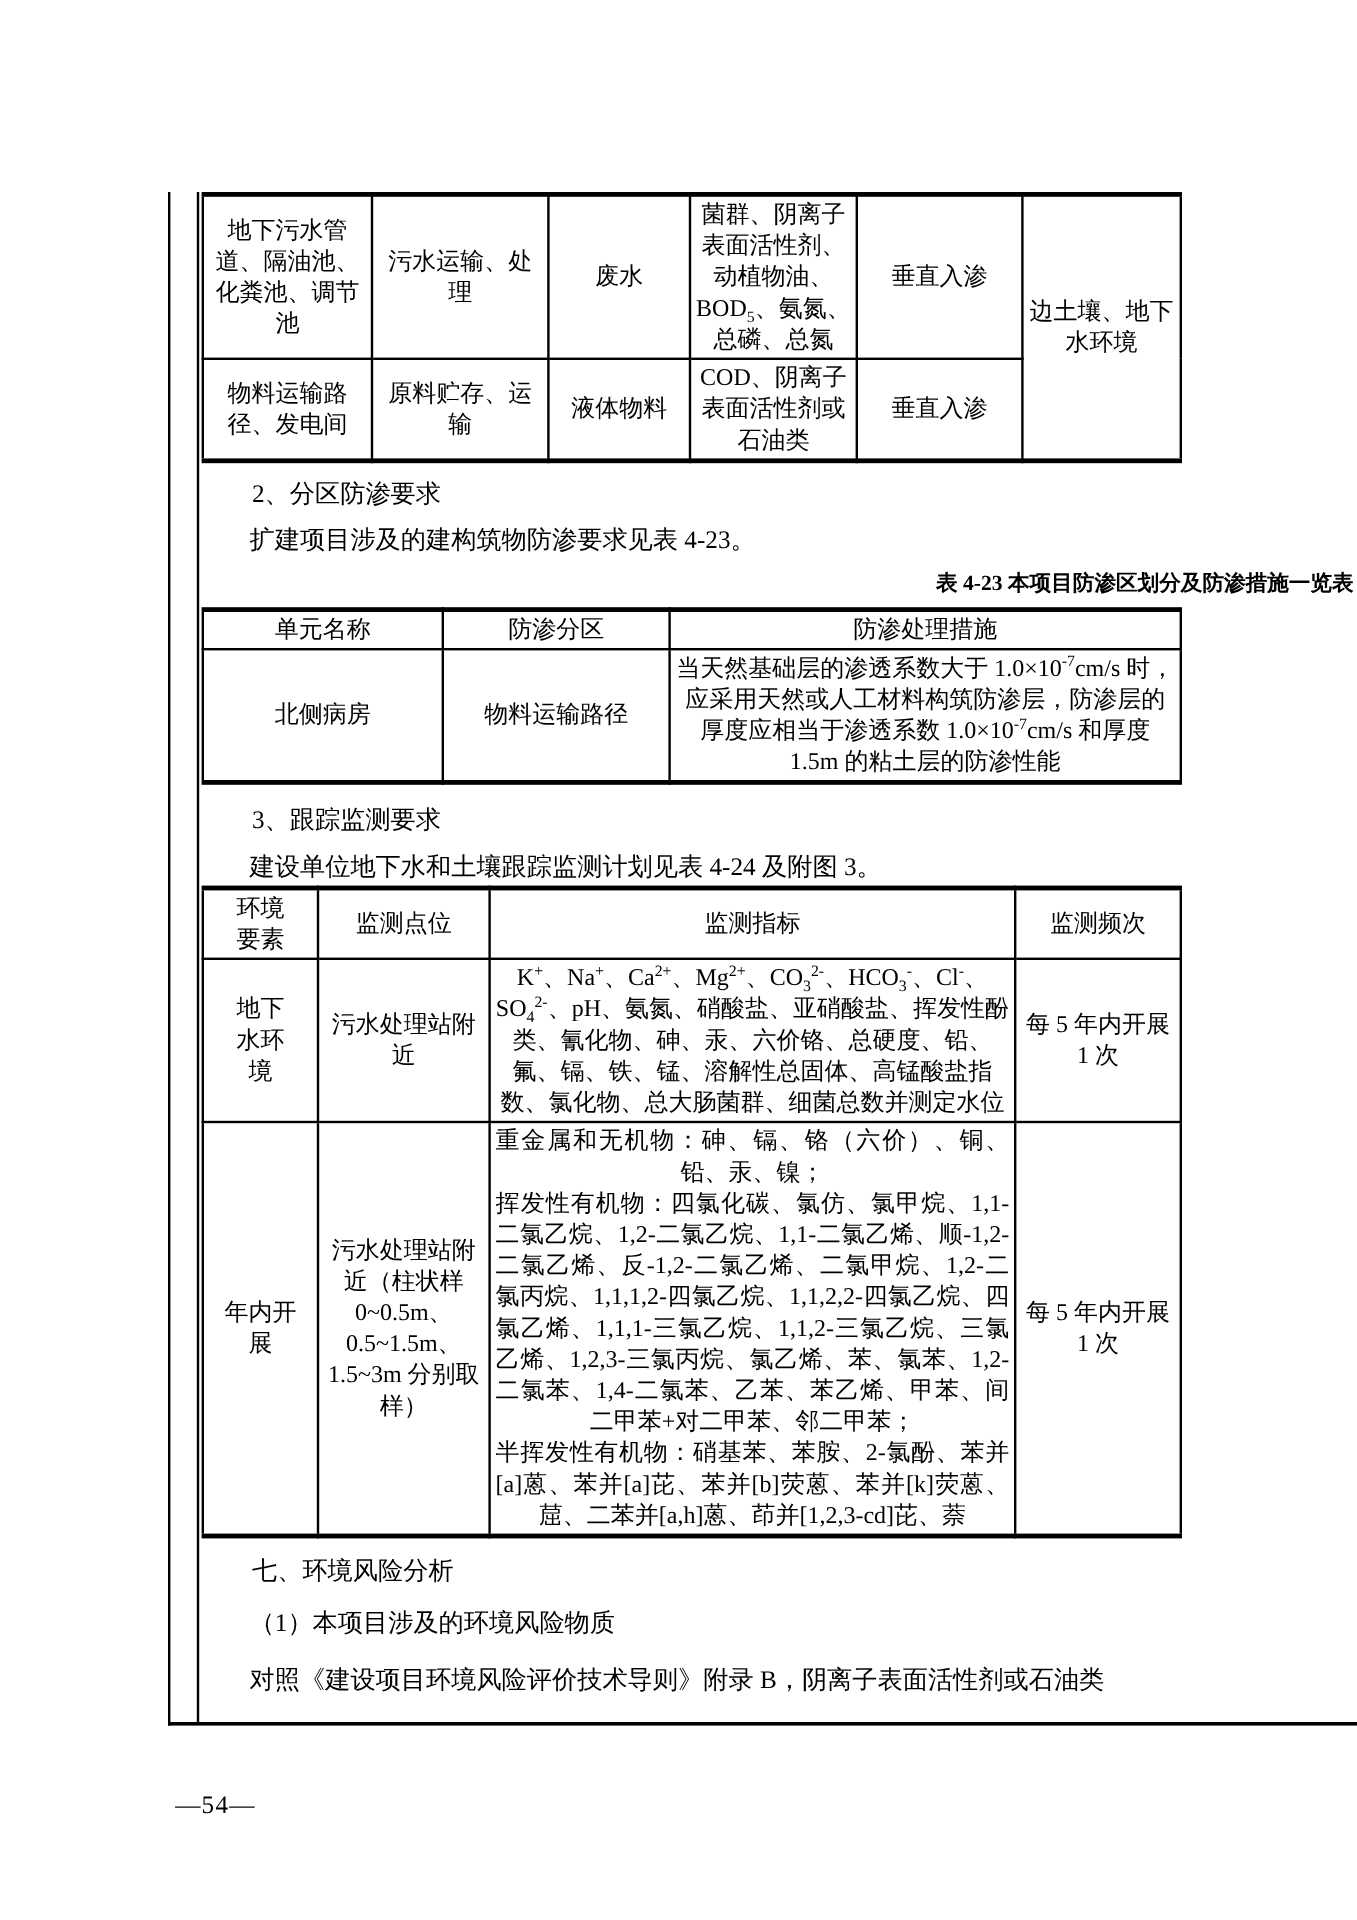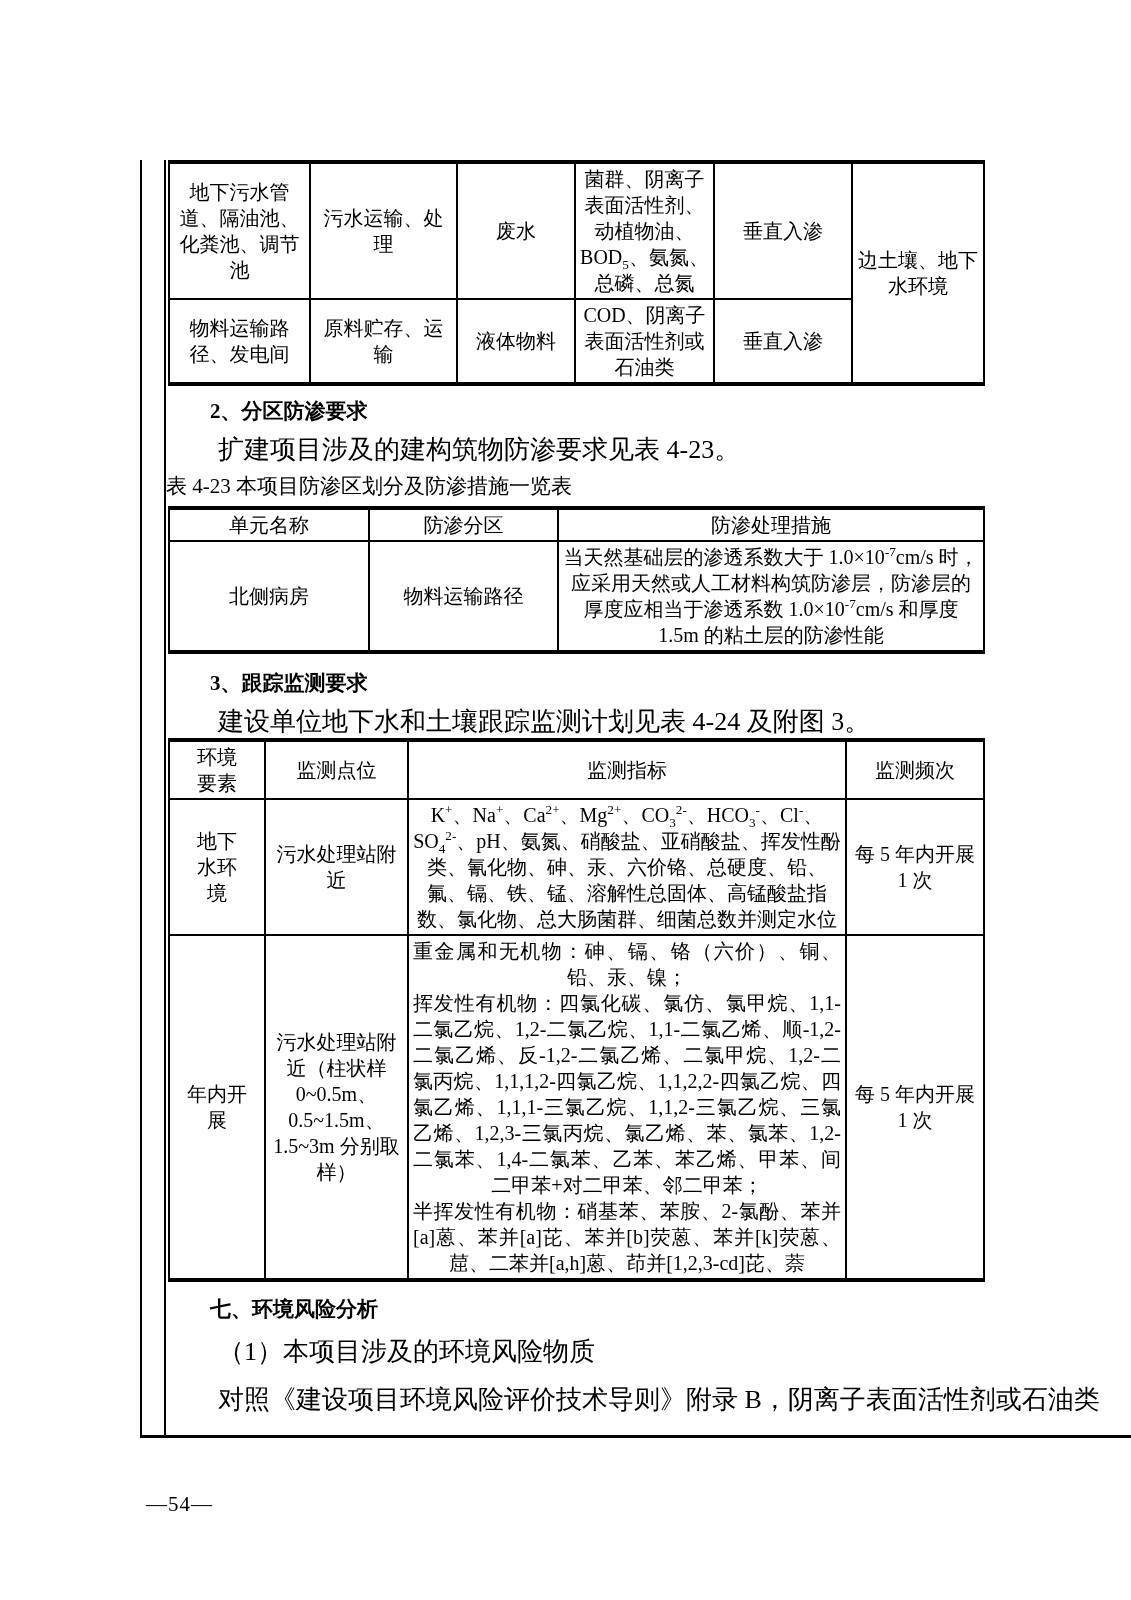--- a/index.html
+++ b/index.html
@@ -28,23 +28,23 @@
     padding:2px 4px;font-weight:normal;box-sizing:border-box;word-break:break-word;
   }
   .thick-top{border-top:4px solid #000;}
   .thick-bottom{border-bottom:4px solid #000;}
   .v-top{vertical-align:top;padding-top:6px;}
   .cell-justify{text-align:justify;text-align-last:center;padding:2px 8px;}
   .cell-justify p{margin:0;text-align:justify;text-align-last:center;}
   sup,sub{font-size:0.66em;line-height:0;}
 
   
-  .sec-h{font-weight:bold;font-size:21px;line-height:30px;margin:10px 0 0 44px;}
-  .para{font-size:26px;line-height:32px;margin:8px 0 0 0;text-indent:2em;}
-  .tcaption{font-weight:normal;font-size:21px;line-height:32px;text-align:left;margin:4px 0;}
+  .sec-h{font-weight:normal;font-size:21px;line-height:30px;margin:10px 0 0 44px;}
+  .para{font-size:21px;line-height:32px;margin:8px 0 0 0;text-indent:2em;}
+  .tcaption{font-weight:bold;font-size:18px;line-height:32px;text-align:right;margin:4px 0;}
   .pageno{
     position:absolute;left:146px;top:1492px;font-size:21px;letter-spacing:1px;
     font-family:"Liberation Serif","DejaVu Serif",serif;
   }
 </style>
 </head>
 <body>
 
 <div class="sheet">
   <div class="frame">

